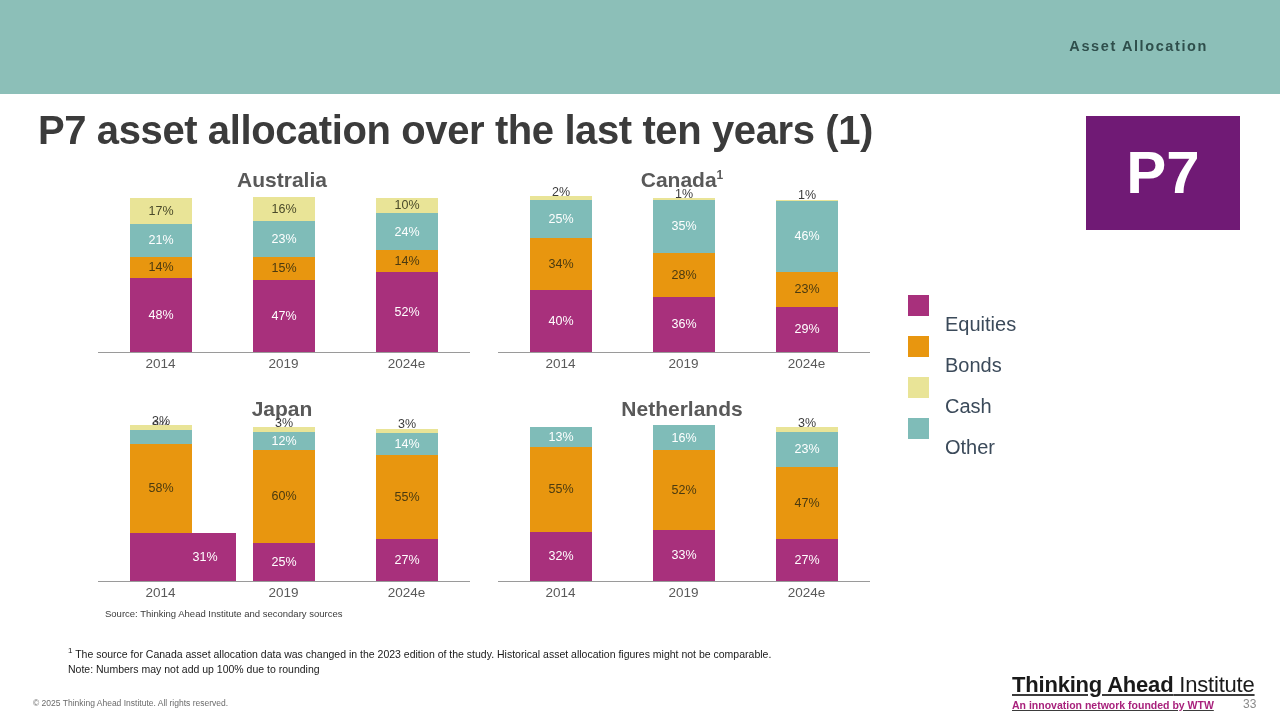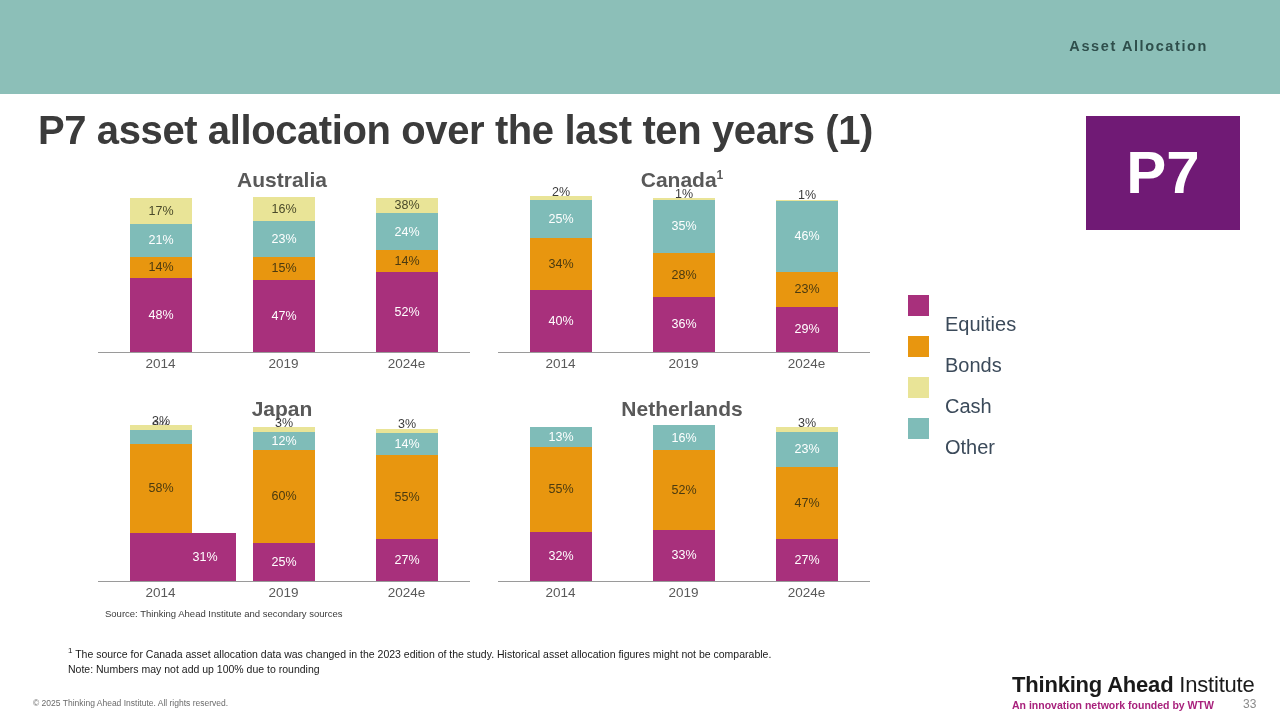--- a/index.html
+++ b/index.html
@@ -214,20 +214,21 @@
   .copyright {
     position: absolute;
     left: 33px; top: 698px;
     font-size: 8.5px;
     color: #6b6b6b;
   }
   .brand {
     position: absolute;
     left: 1012px; top: 672px;
     text-align: left;
+    text-decoration: underline;
   }
   .brand-main {
     font-size: 22px;
     color: #1a1a1a;
     letter-spacing: -0.2px;
     white-space: nowrap;
   }
   .brand-main b { font-weight: bold; }
   .brand-sub {
     font-size: 10.5px;
@@ -298,21 +299,21 @@
             <div class="seg equities" style="height: 80.08px;">
               <span class="seg-label">52%</span>
             </div>
             <div class="seg bonds" style="height: 21.56px;">
               <span class="seg-label">14%</span>
             </div>
             <div class="seg other" style="height: 36.96px;">
               <span class="seg-label">24%</span>
             </div>
             <div class="seg cash" style="height: 15.4px;">
-              <span class="seg-label">38%</span>
+              <span class="seg-label">10%</span>
             </div>
           </div>
         </div>
       </div>
       <div class="tick-labels">
         <div class="tick tk-0">2014</div>
         <div class="tick tk-1">2019</div>
         <div class="tick tk-2">2024e</div>
       </div>
     </div>

